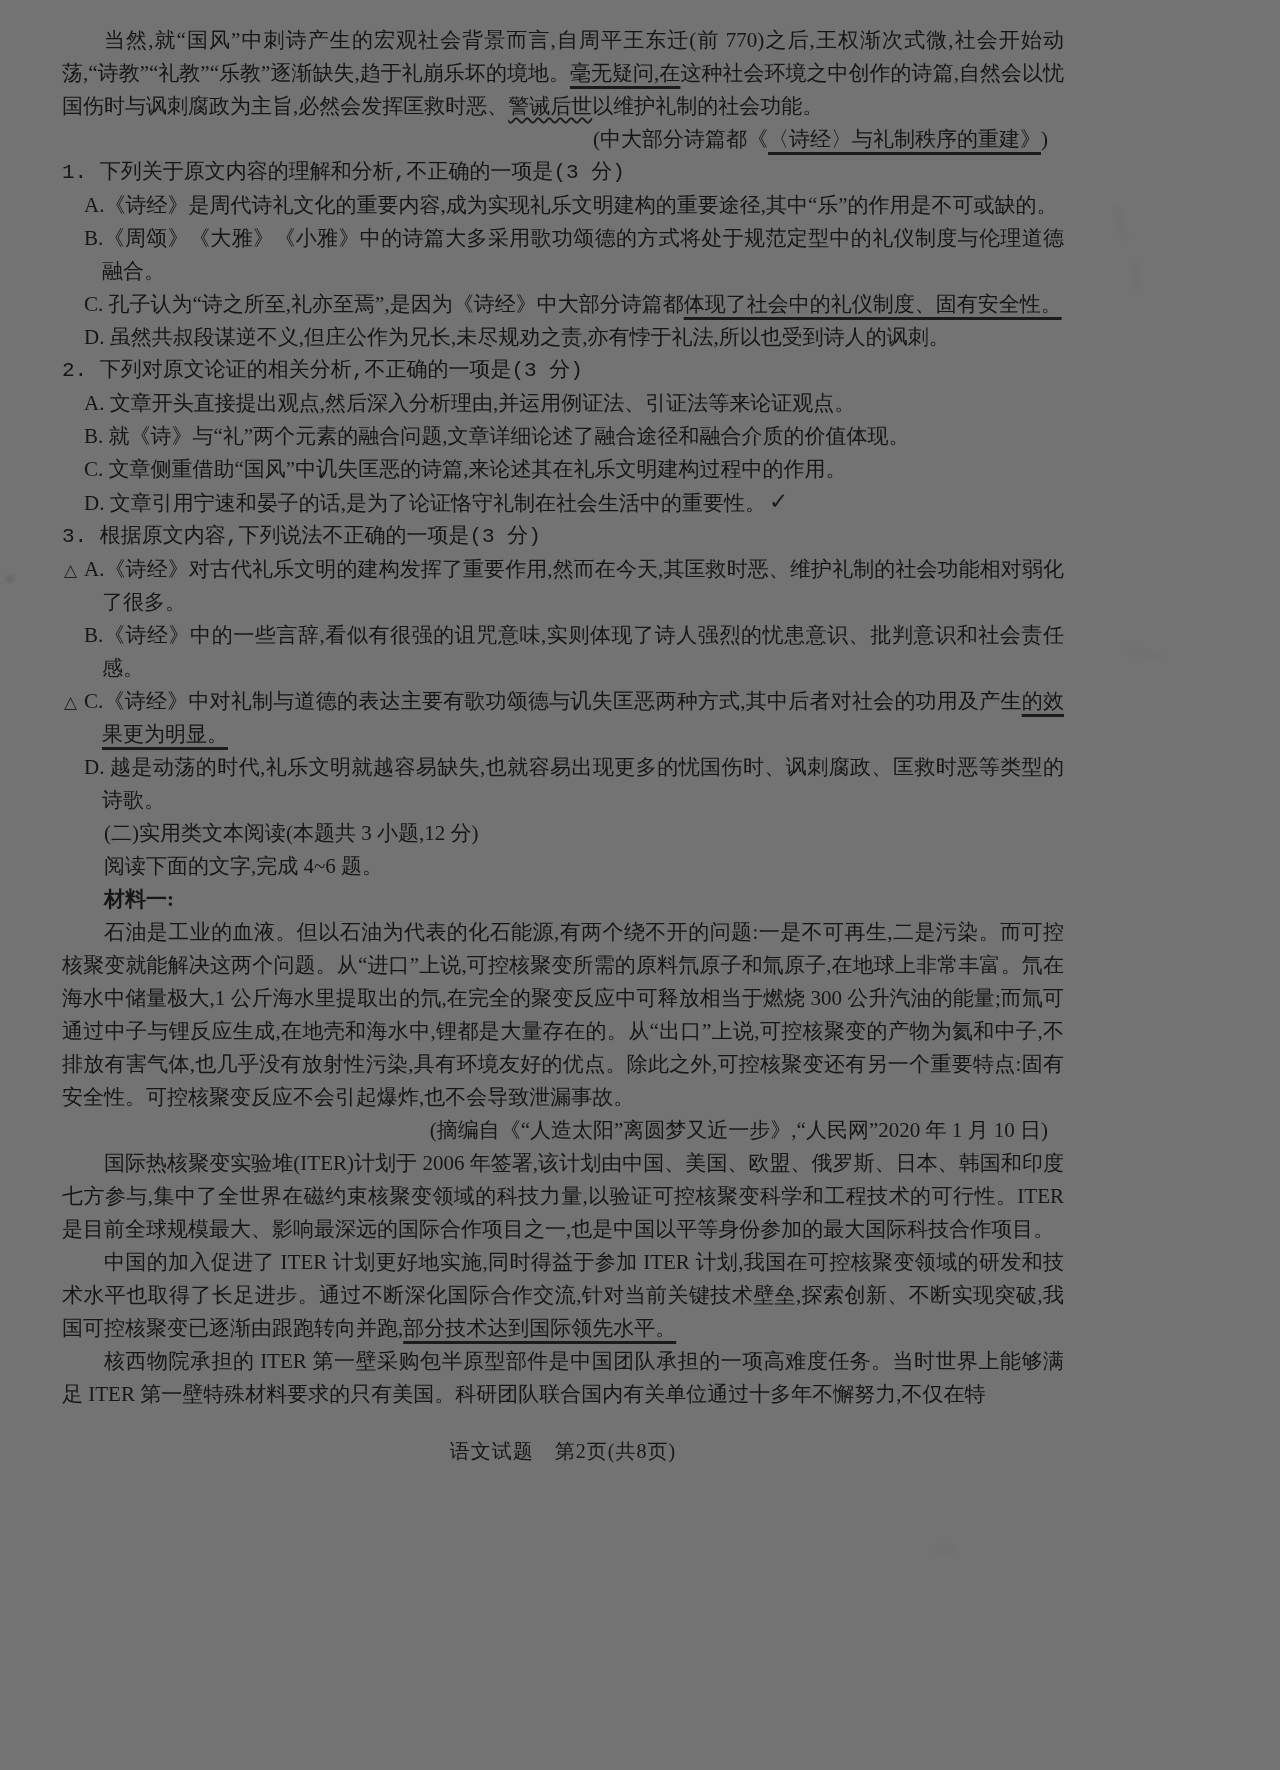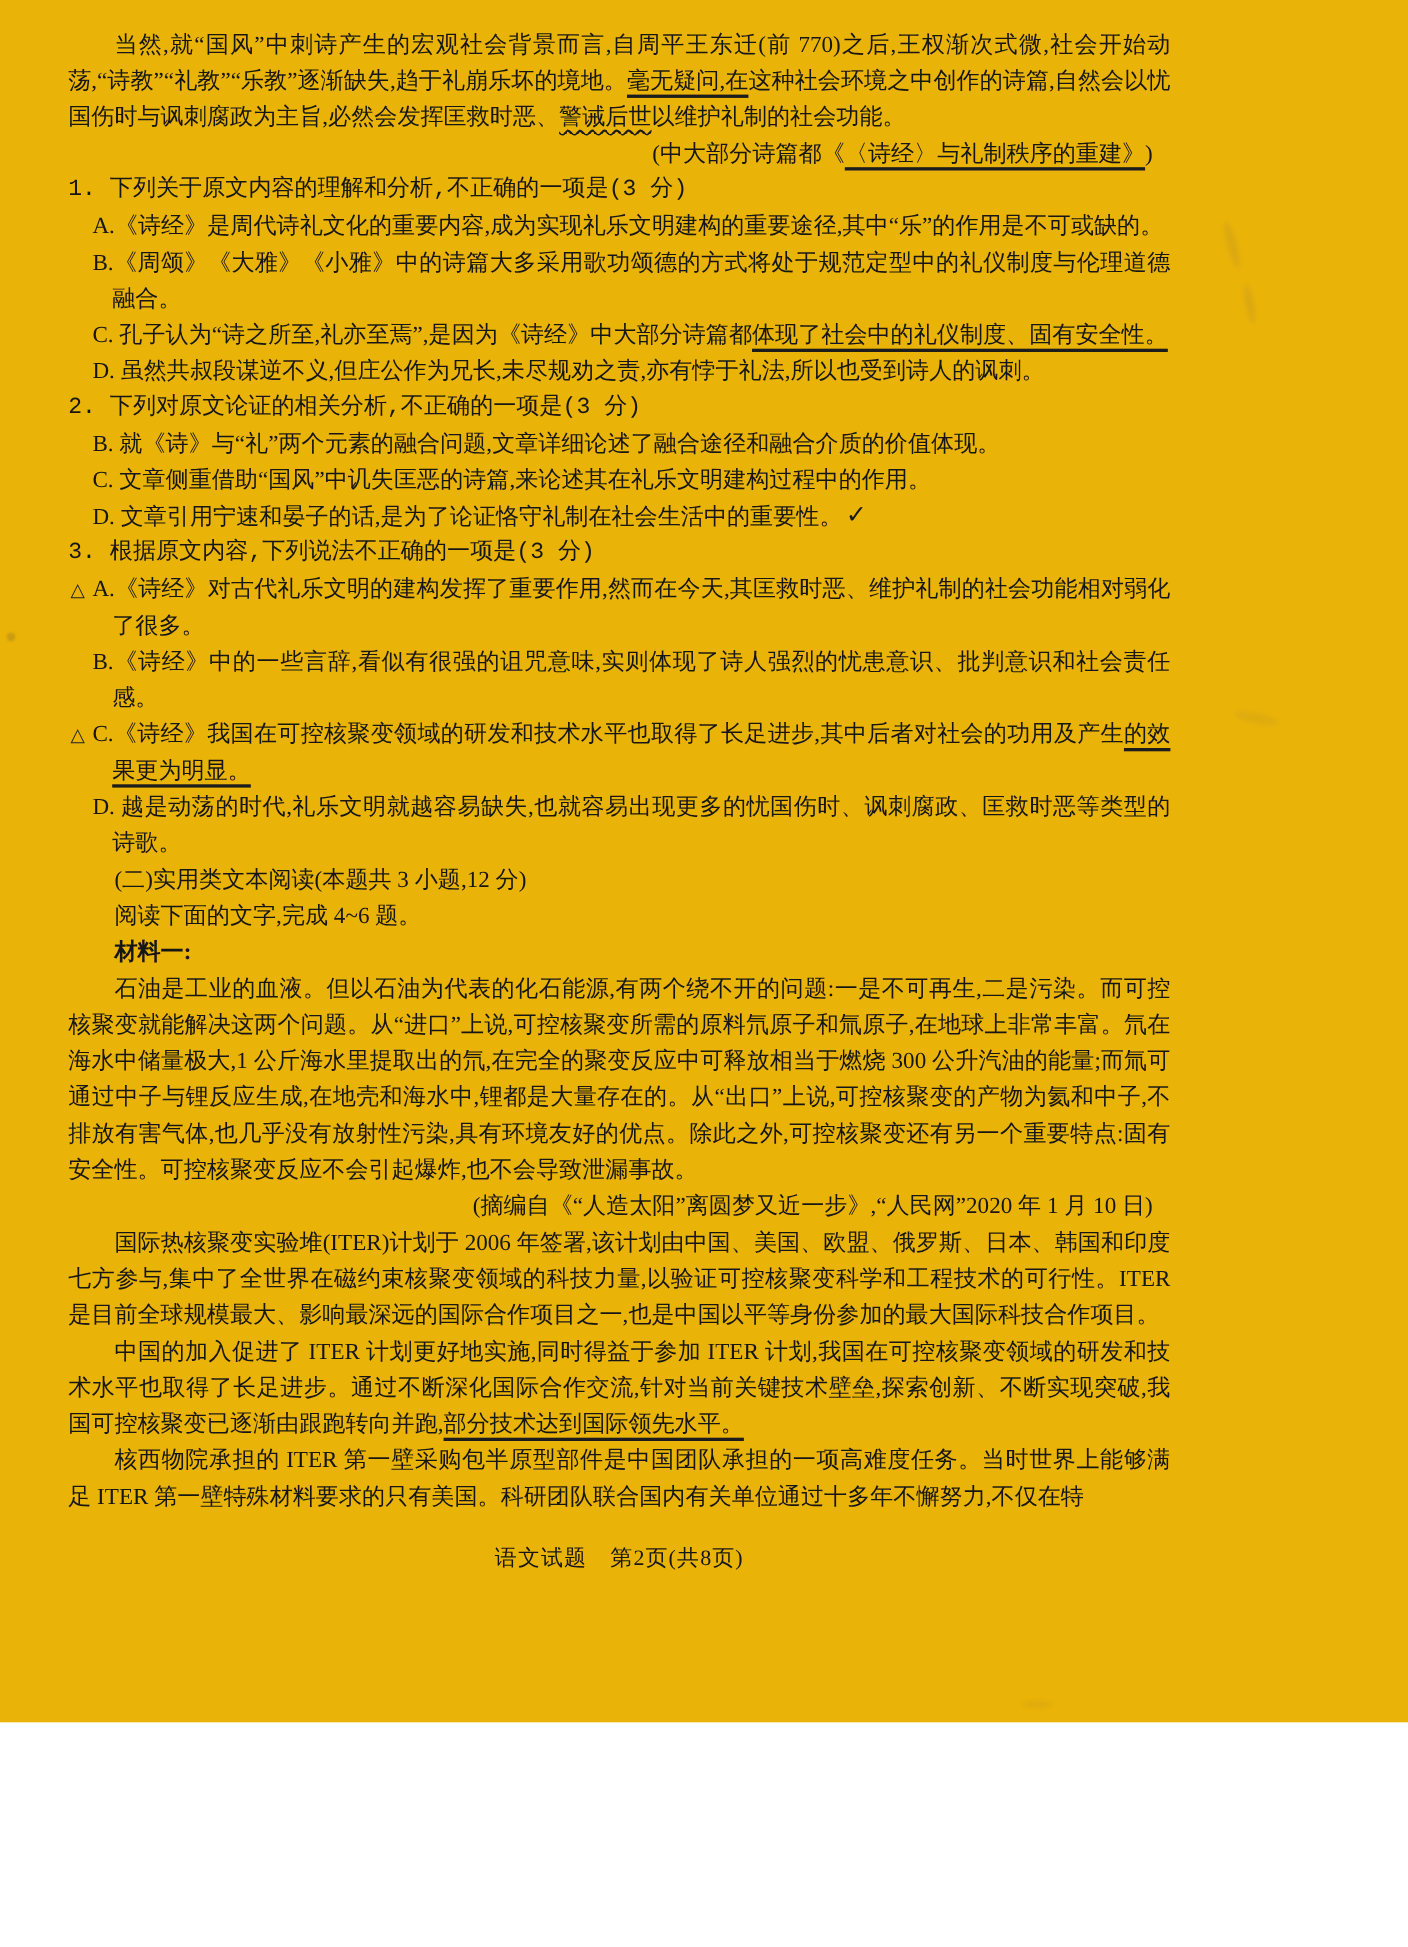--- a/index.html
+++ b/index.html
@@ -4,22 +4,22 @@
 <style>
   html, body { margin: 0; padding: 0; }
   body {
     width: 1280px;
     background: #ffffff;
     font-family: "Liberation Serif", "DejaVu Serif", serif;
   }
   .page {
     position: relative;
     width: 1280px;
-    height: 1566px;
-    background: #eab308;
+    height: 1770px;
+    background: #737373;
     overflow: hidden;
     color: #161616;
   }
   .content {
     position: relative;
     margin: 24px 0 0 62px;
     width: 1002px;
     font-size: 21px;
     line-height: 33px;
     text-align: justify;
@@ -106,30 +106,31 @@
     <div>
       <p class="stem">1. 下列关于原文内容的理解和分析,不正确的一项是(3 分)</p>
       <p class="option">A.《诗经》是周代诗礼文化的重要内容,成为实现礼乐文明建构的重要途径,其中“乐”的作用是不可或缺的。</p>
       <p class="option">B.《周颂》《大雅》《小雅》中的诗篇大多采用歌功颂德的方式将处于规范定型中的礼仪制度与伦理道德融合。</p>
       <p class="option"><span>C. 孔子认为“诗之所至,礼亦至焉”,是因为《诗经》中大部分诗篇都</span><span class="ul">体现了社会中的礼仪制度、固有安全性。</span></p>
       <p class="option">D. 虽然共叔段谋逆不义,但庄公作为兄长,未尽规劝之责,亦有悖于礼法,所以也受到诗人的讽刺。</p>
     </div>
 
     <div>
       <p class="stem">2. 下列对原文论证的相关分析,不正确的一项是(3 分)</p>
+      <p class="option">A. 文章开头直接提出观点,然后深入分析理由,并运用例证法、引证法等来论证观点。</p>
       <p class="option">B. 就《诗》与“礼”两个元素的融合问题,文章详细论述了融合途径和融合介质的价值体现。</p>
       <p class="option">C. 文章侧重借助“国风”中讥失匡恶的诗篇,来论述其在礼乐文明建构过程中的作用。</p>
       <p class="option"><span>D. 文章引用宁速和晏子的话,是为了论证恪守礼制在社会生活中的重要性。</span><span class="check">✓</span></p>
     </div>
 
     <div>
       <p class="stem">3. 根据原文内容,下列说法不正确的一项是(3 分)</p>
       <p class="option"><span class="tri">△</span><span>A.《诗经》对古代礼乐文明的建构发挥了重要作用,然而在今天,其匡救时恶、维护礼制的社会功能相对弱化了很多。</span></p>
       <p class="option">B.《诗经》中的一些言辞,看似有很强的诅咒意味,实则体现了诗人强烈的忧患意识、批判意识和社会责任感。</p>
-      <p class="option"><span class="tri">△</span><span>C.《诗经》我国在可控核聚变领域的研发和技术水平也取得了长足进步,其中后者对社会的功用及产生</span><span class="ul">的效果更为明显。</span></p>
+      <p class="option"><span class="tri">△</span><span>C.《诗经》中对礼制与道德的表达主要有歌功颂德与讥失匡恶两种方式,其中后者对社会的功用及产生</span><span class="ul">的效果更为明显。</span></p>
       <p class="option">D. 越是动荡的时代,礼乐文明就越容易缺失,也就容易出现更多的忧国伤时、讽刺腐政、匡救时恶等类型的诗歌。</p>
     </div>
 
     <div>
       <p class="indent">(二)实用类文本阅读(本题共 3 小题,12 分)</p>
       <p class="indent">阅读下面的文字,完成 4~6 题。</p>
 
       <p class="mat-label">材料一:</p>
       <p class="indent">石油是工业的血液。但以石油为代表的化石能源,有两个绕不开的问题:一是不可再生,二是污染。而可控核聚变就能解决这两个问题。从“进口”上说,可控核聚变所需的原料氘原子和氚原子,在地球上非常丰富。氘在海水中储量极大,1 公斤海水里提取出的氘,在完全的聚变反应中可释放相当于燃烧 300 公升汽油的能量;而氚可通过中子与锂反应生成,在地壳和海水中,锂都是大量存在的。从“出口”上说,可控核聚变的产物为氦和中子,不排放有害气体,也几乎没有放射性污染,具有环境友好的优点。除此之外,可控核聚变还有另一个重要特点:固有安全性。可控核聚变反应不会引起爆炸,也不会导致泄漏事故。</p>
       <p class="src-line">(摘编自《“人造太阳”离圆梦又近一步》,“人民网”2020 年 1 月 10 日)</p>

